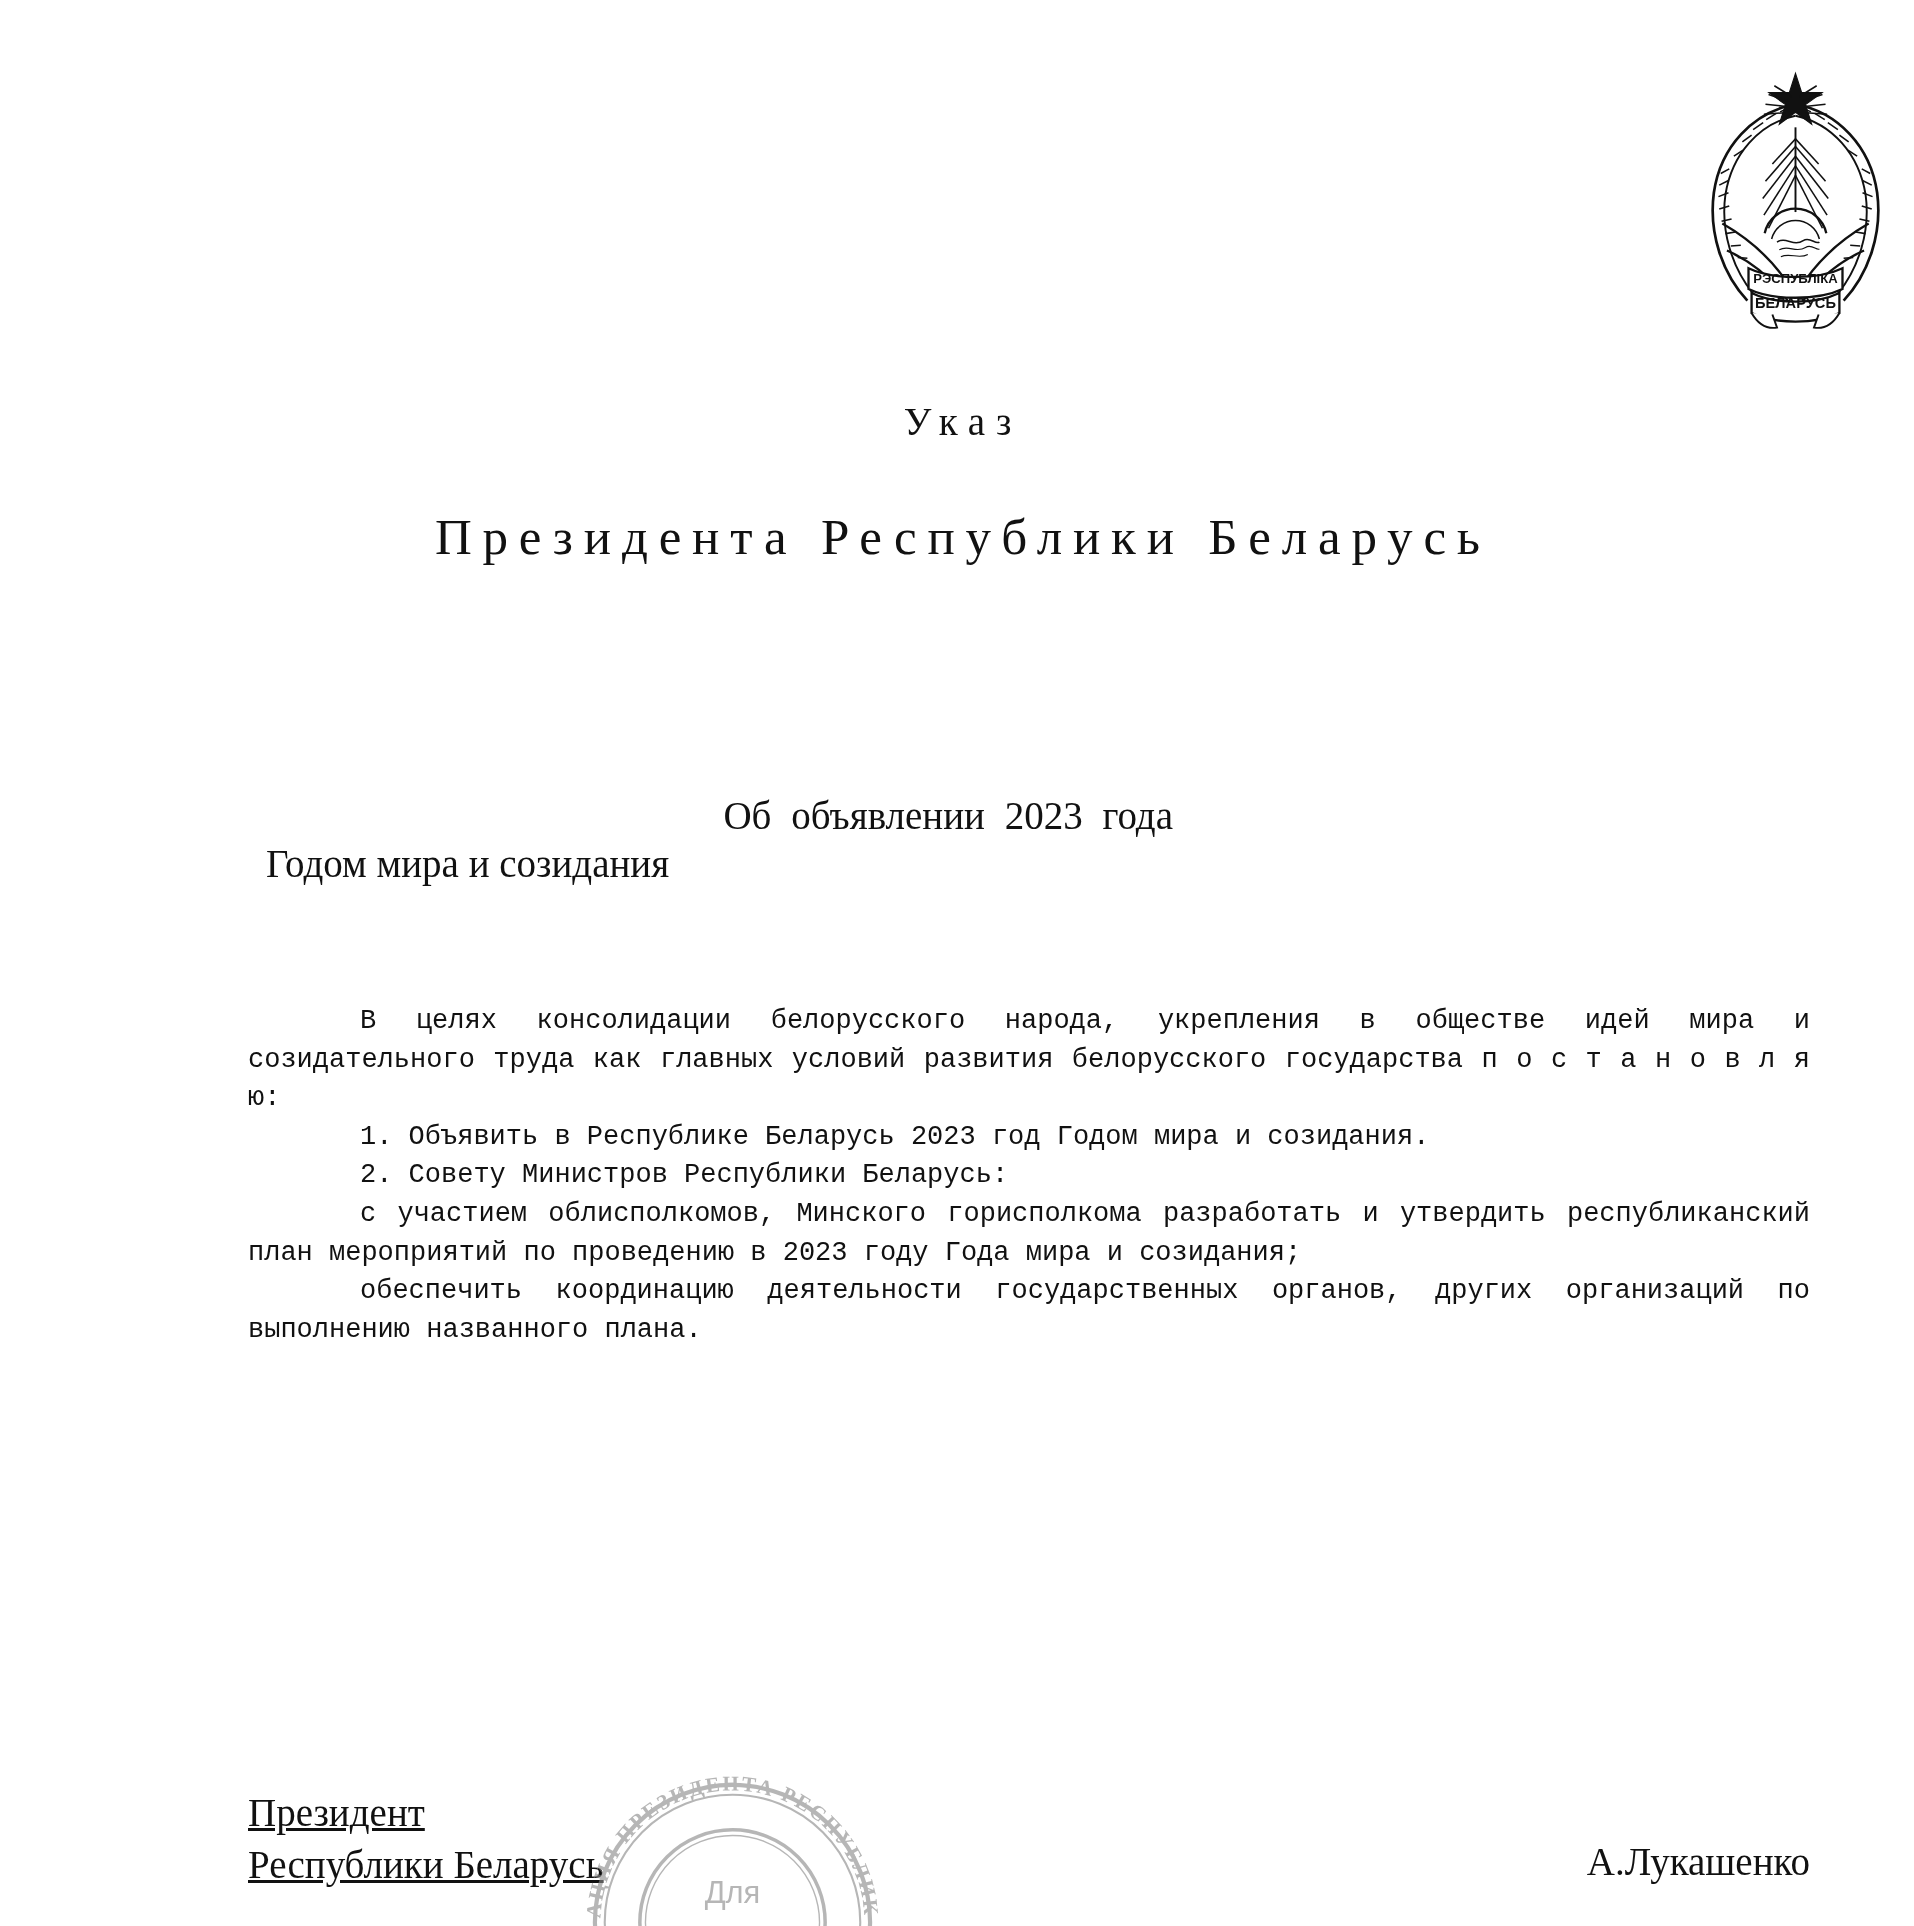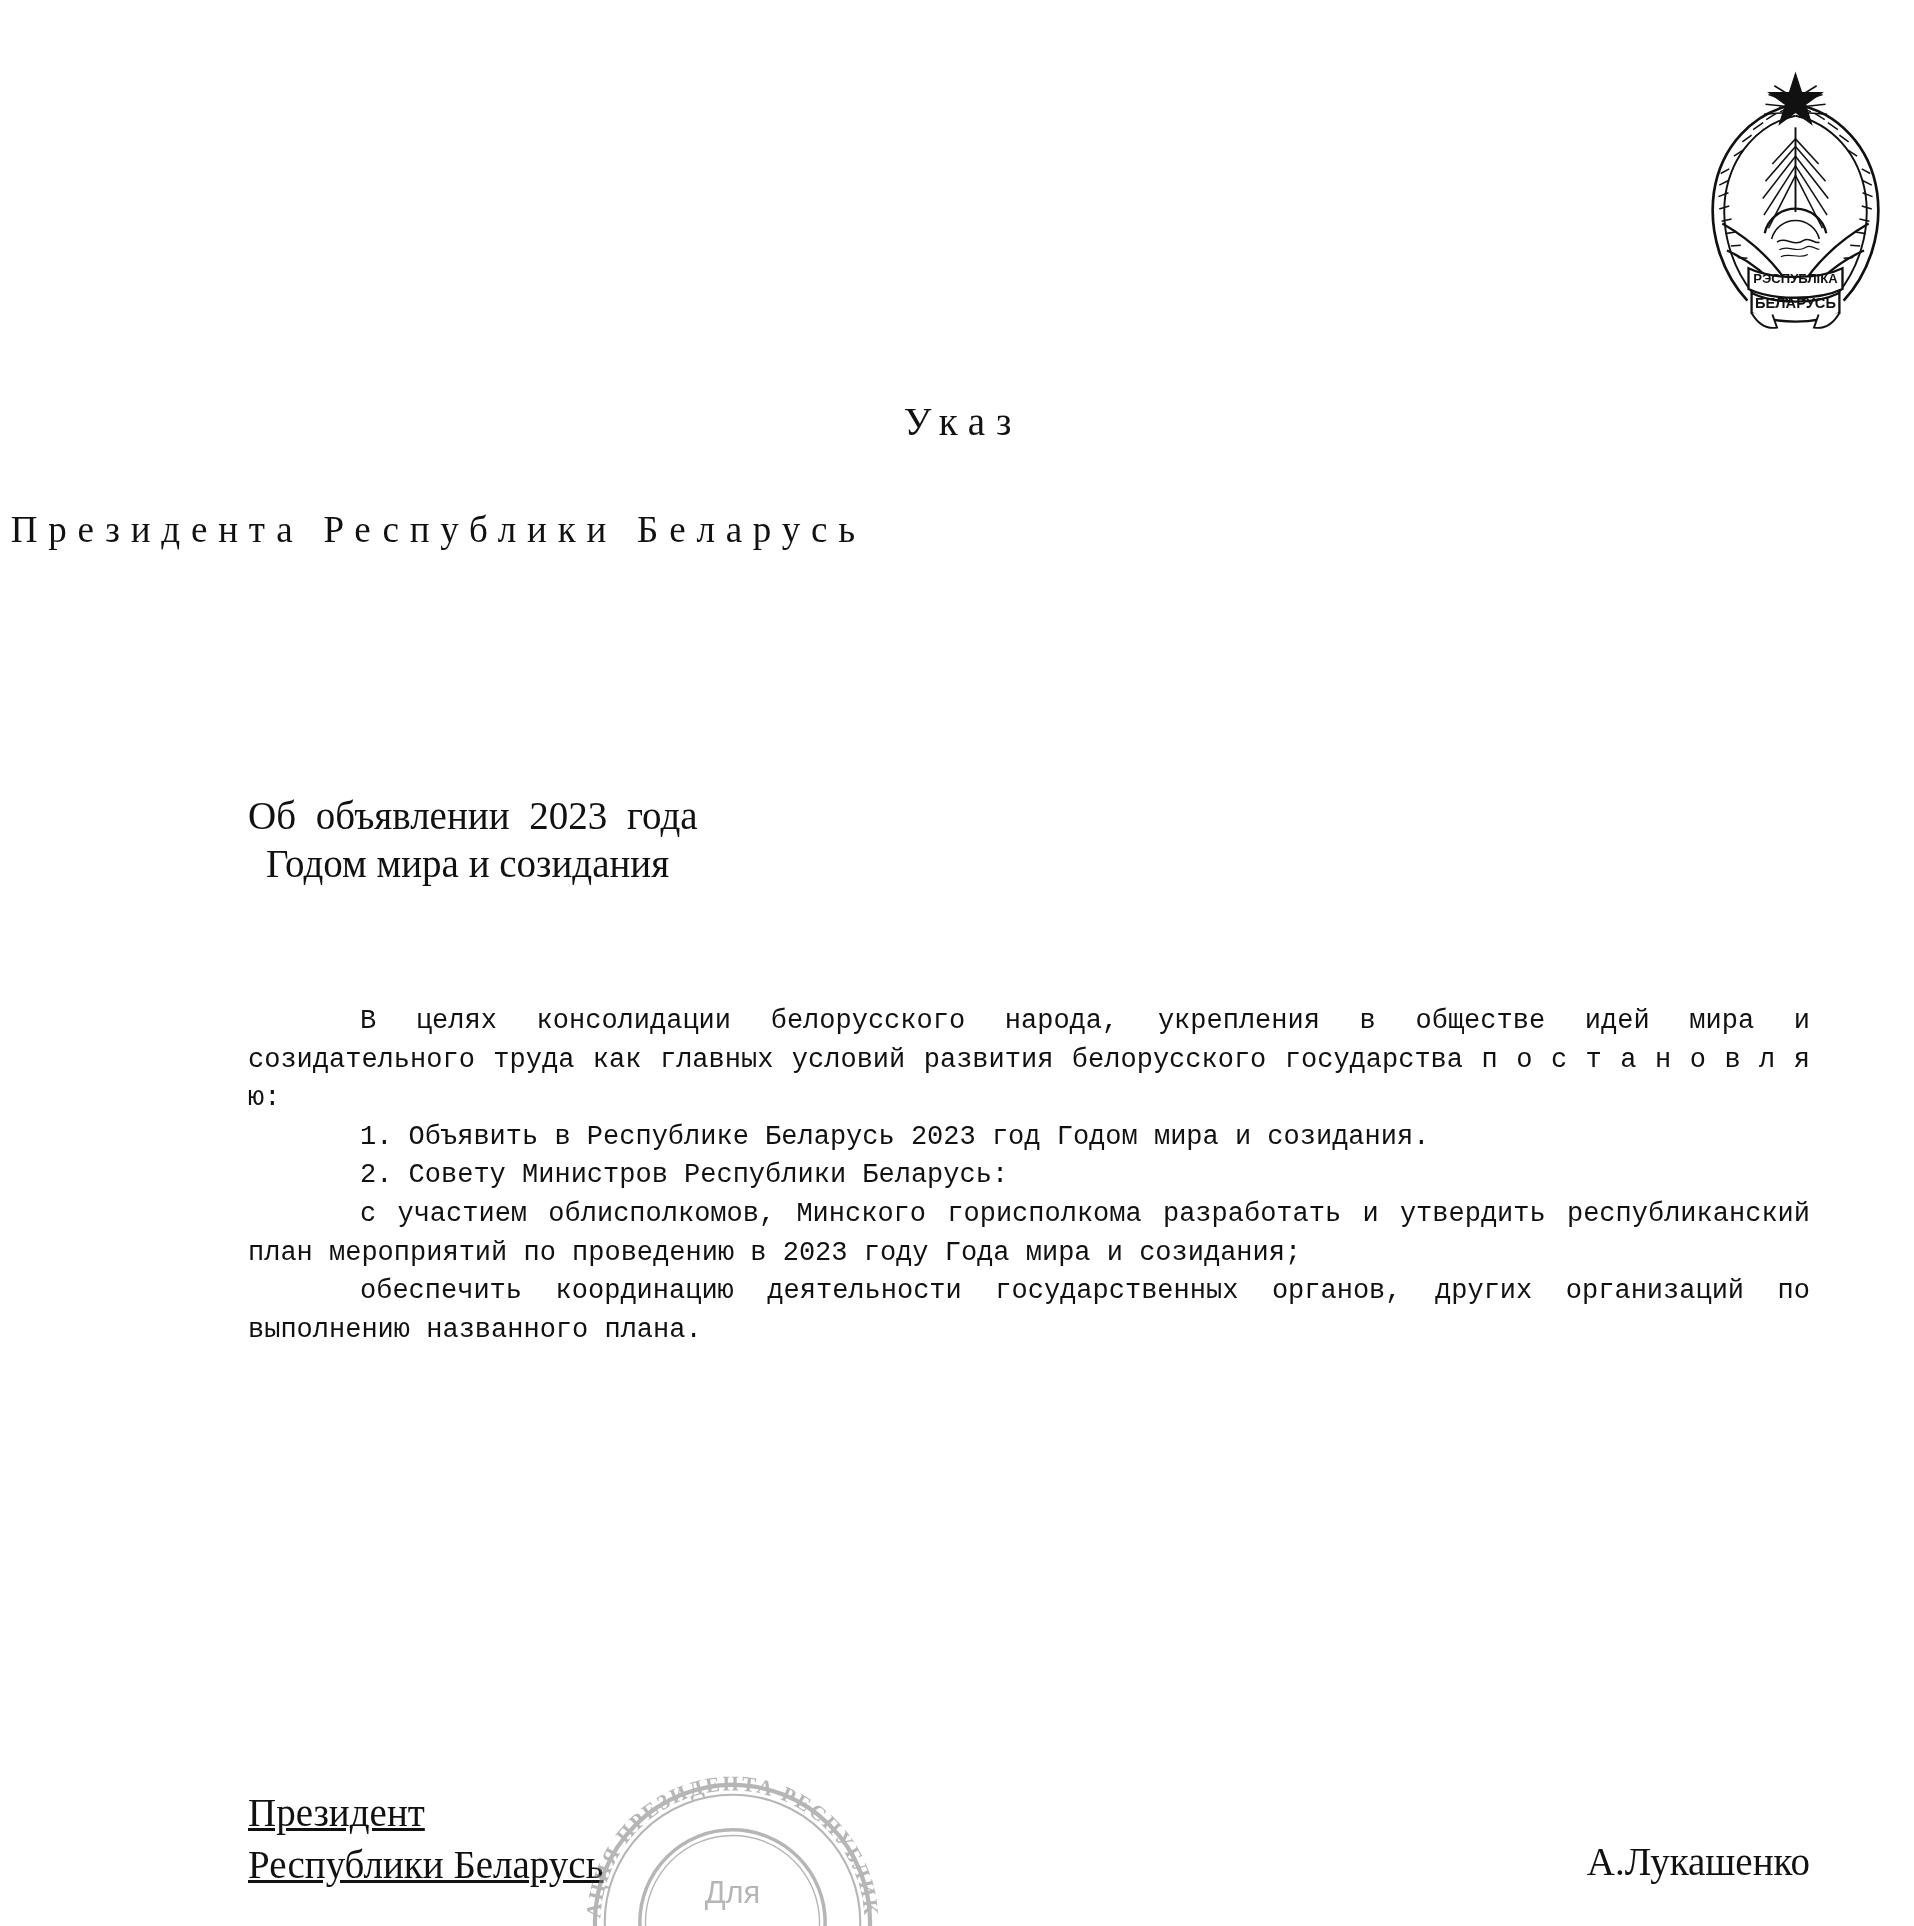--- a/index.html
+++ b/index.html
@@ -45,22 +45,22 @@
     letter-spacing: 10.8px;
     text-indent: 10.8px;
     font-weight: 400;
     white-space: nowrap;
   }
   .title-president {
     position: absolute;
     left: 0;
     top: 508px;
     width: 1915px;
-    text-align: left;
-    font-size: 37px;
+    text-align: center;
+    font-size: 51px;
     letter-spacing: 10.8px;
     text-indent: 10.8px;
     font-weight: 400;
     white-space: nowrap;
   }
 
   
   .dateline {
     position: absolute;
     left: 247px;
@@ -99,20 +99,21 @@
     top: 792px;
     width: 925px;
     font-size: 39px;
     line-height: 1.22;
   }
   .subject .s1 {
     display: block;
     white-space: nowrap;
     letter-spacing: 0;
     word-spacing: 10px;
+    text-align: right;
   }
   .subject .s2 {
     display: block;
     white-space: nowrap;
     margin-left: 18px;
   }
 
   
   .body-text {
     position: absolute;

